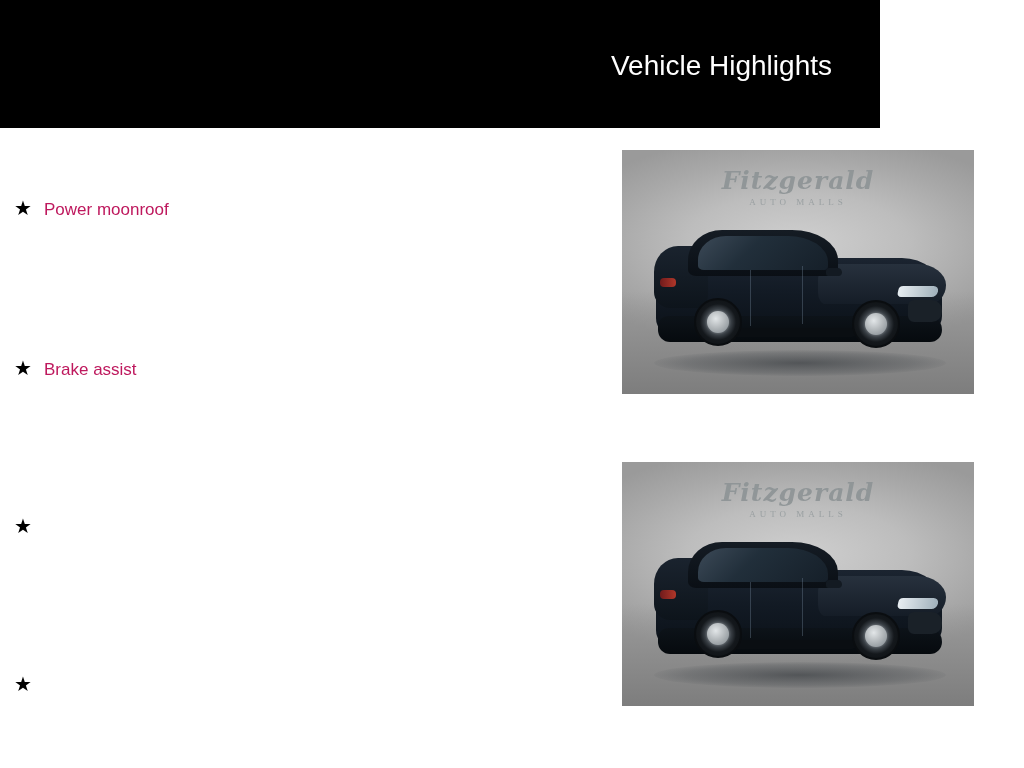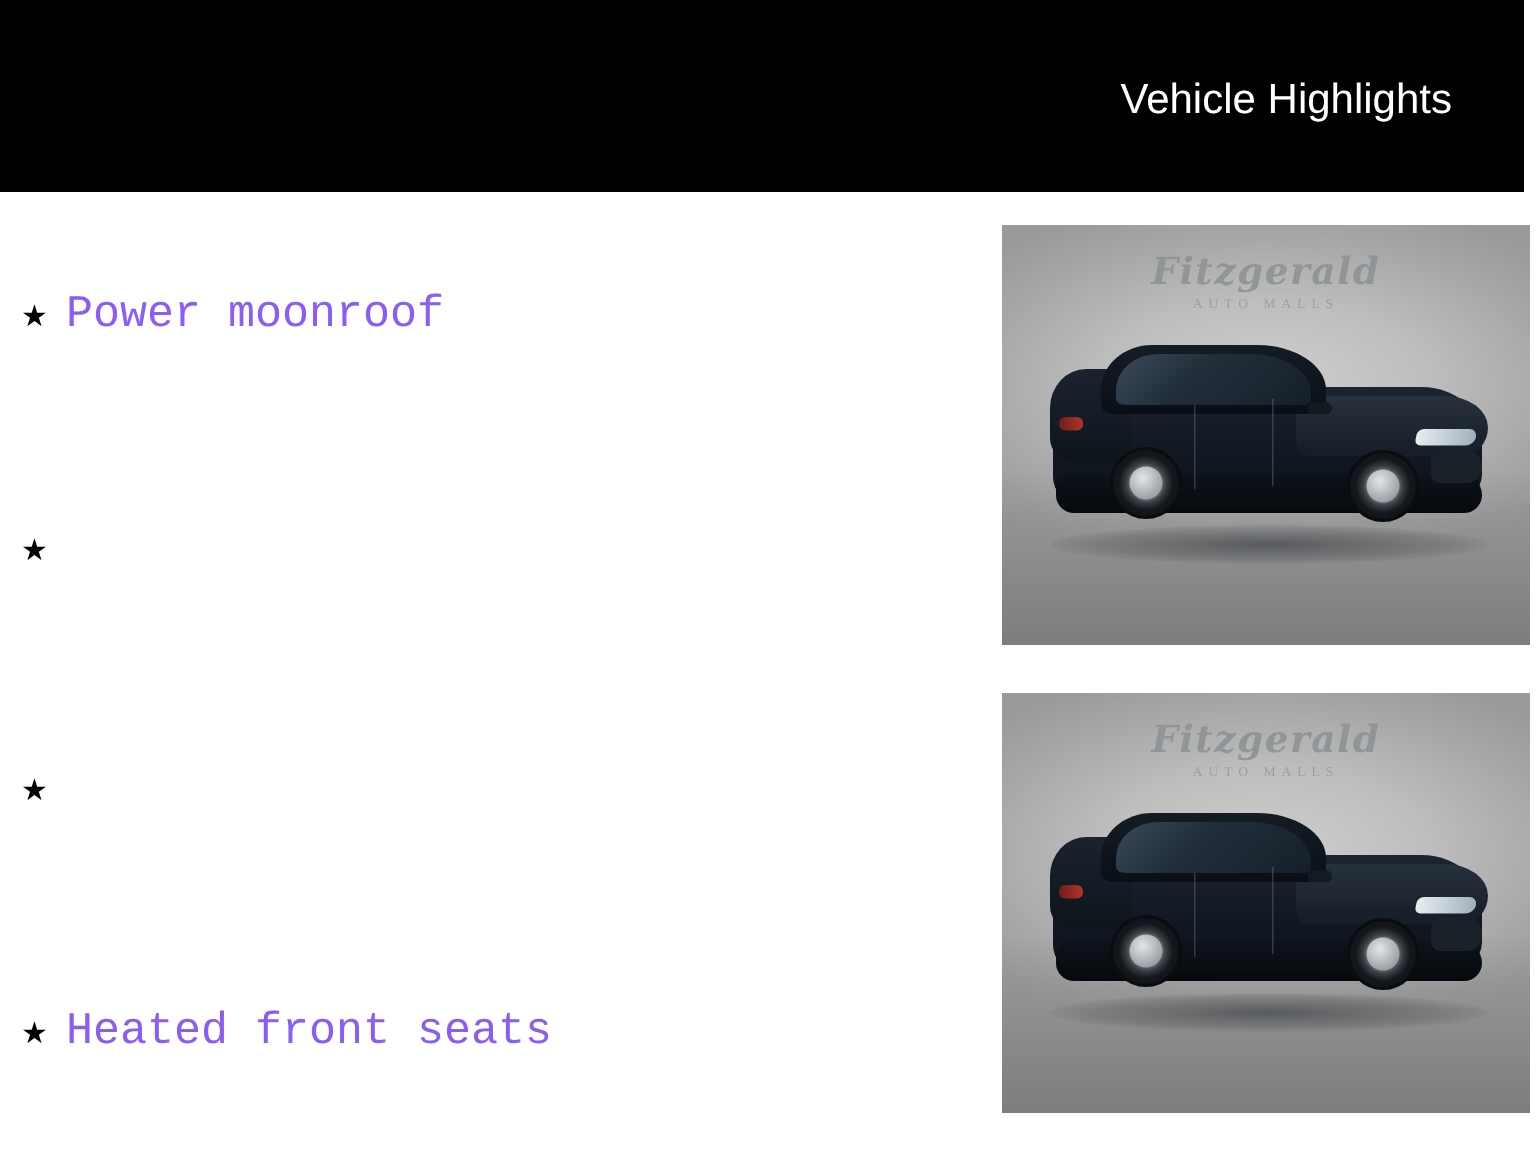--- a/index.html
+++ b/index.html
@@ -14,21 +14,21 @@
     font-family: "Liberation Sans", sans-serif;
     color: #000000;
     position: relative;
   }
 
   
   .header-bar {
     position: absolute;
     left: 0;
     top: 0;
-    width: 1016px;
+    width: 880px;
     height: 128px;
     background: #000000;
   }
   .header-title {
     position: absolute;
     right: 48px;
     top: 50px;
     font-size: 28px;
     line-height: 32px;
     color: #ffffff;
@@ -53,40 +53,39 @@
   }
   .bullet-star {
     font-size: 20px;
     line-height: 20px;
     color: #000000;
     width: 30px;
     display: inline-block;
     font-family: "DejaVu Sans", sans-serif;
   }
   .highlight-label {
-    font-size: 30px;
+    font-size: 17px;
     line-height: 28px;
-    color: #8b5cf6;
-    font-family: Liberation Mono, monospace;
+    color: #be185d;
+    font-family: Liberation Sans, sans-serif;
   }
 
   .highlight-item.i0 { top: 68px; }
   .highlight-item.i1 { top: 228px; }
   .highlight-item.i2 { top: 388px; }
   .highlight-item.i3 { top: 546px; }
 
   
   .photo {
     position: absolute;
     left: 622px;
     width: 352px;
-    height: 280px;
+    height: 244px;
     overflow: hidden;
     background: #b9b9b9;
-    margin-left: 46px;
   }
   .photo.p0 { top: 150px; }
   .photo.p1 { top: 462px; }
 
   .photo-bg {
     position: absolute;
     inset: 0;
     background:
       radial-gradient(ellipse 70% 45% at 50% 38%, #cfcfcf 0%, #bdbdbd 45%, #a9a9a9 75%, #9a9a9a 100%),
       linear-gradient(#c2c2c2, #ababab);
@@ -283,29 +282,29 @@
 
 <div class="highlights">
 
   <div class="highlight-item i0">
     <span class="bullet-star">★</span>
     <span class="highlight-label">Power moonroof</span>
   </div>
 
   <div class="highlight-item i1">
     <span class="bullet-star">★</span>
+    <span class="highlight-label">Brake assist</span>
   </div>
 
   <div class="highlight-item i2">
     <span class="bullet-star">★</span>
   </div>
 
   <div class="highlight-item i3">
     <span class="bullet-star">★</span>
-    <span class="highlight-label">Heated front seats</span>
   </div>
 
 </div>
 
 <div class="photo p0">
   <div class="photo-bg"></div>
   <div class="photo-floor"></div>
 
   <div class="car">
     <div class="car-shadow"></div>

